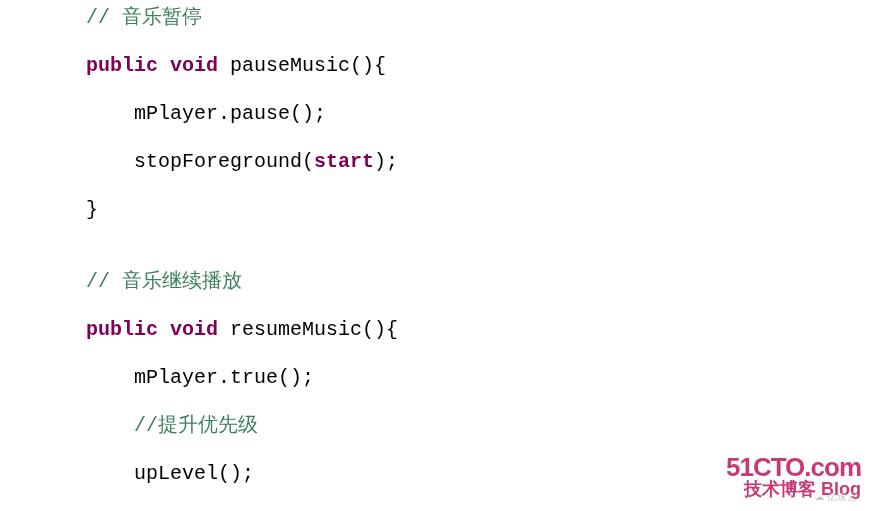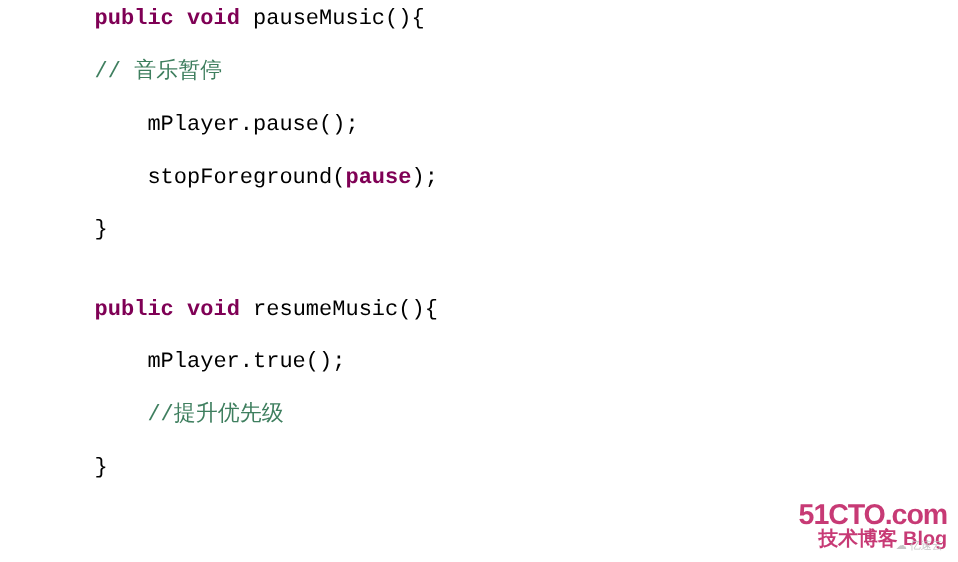--- a/index.html
+++ b/index.html
@@ -51,29 +51,31 @@
     color: #c0c0c0;
     opacity: 0.9;
     pointer-events: none;
     user-select: none;
   }
   .empty-line { height: 24px; }
 </style>
 </head>
 <body>
 
-<pre><span class="code-line indent-1"><span class="kw">public</span> <span class="kw">void</span><span class="normal"> pauseMusic(){</span></span>
-<span class="code-line indent-1"><span class="comment">// 音乐暂停</span></span>
+<pre><span class="code-line indent-1"><span class="comment">// 音乐暂停</span></span>
+<span class="code-line indent-1"><span class="kw">public</span> <span class="kw">void</span><span class="normal"> pauseMusic(){</span></span>
 <span class="code-line indent-2"><span class="normal">mPlayer.pause();</span></span>
-<span class="code-line indent-2"><span class="normal">stopForeground(</span><span class="kw">pause</span><span class="normal">);</span></span>
+<span class="code-line indent-2"><span class="normal">stopForeground(</span><span class="kw">start</span><span class="normal">);</span></span>
 <span class="code-line indent-1"><span class="normal">}</span></span>
 <span class="empty-line"></span>
+<span class="code-line indent-1"><span class="comment">// 音乐继续播放</span></span>
 <span class="code-line indent-1"><span class="kw">public</span> <span class="kw">void</span><span class="normal"> resumeMusic(){</span></span>
 <span class="code-line indent-2"><span class="normal">mPlayer.true();</span></span>
 <span class="code-line indent-2"><span class="comment">//提升优先级</span></span>
+<span class="code-line indent-2"><span class="normal">upLevel();</span></span>
 <span class="code-line indent-1"><span class="normal">}</span></span>
 <span class="empty-line"></span>
 
 
 
 
 
 
 
 

